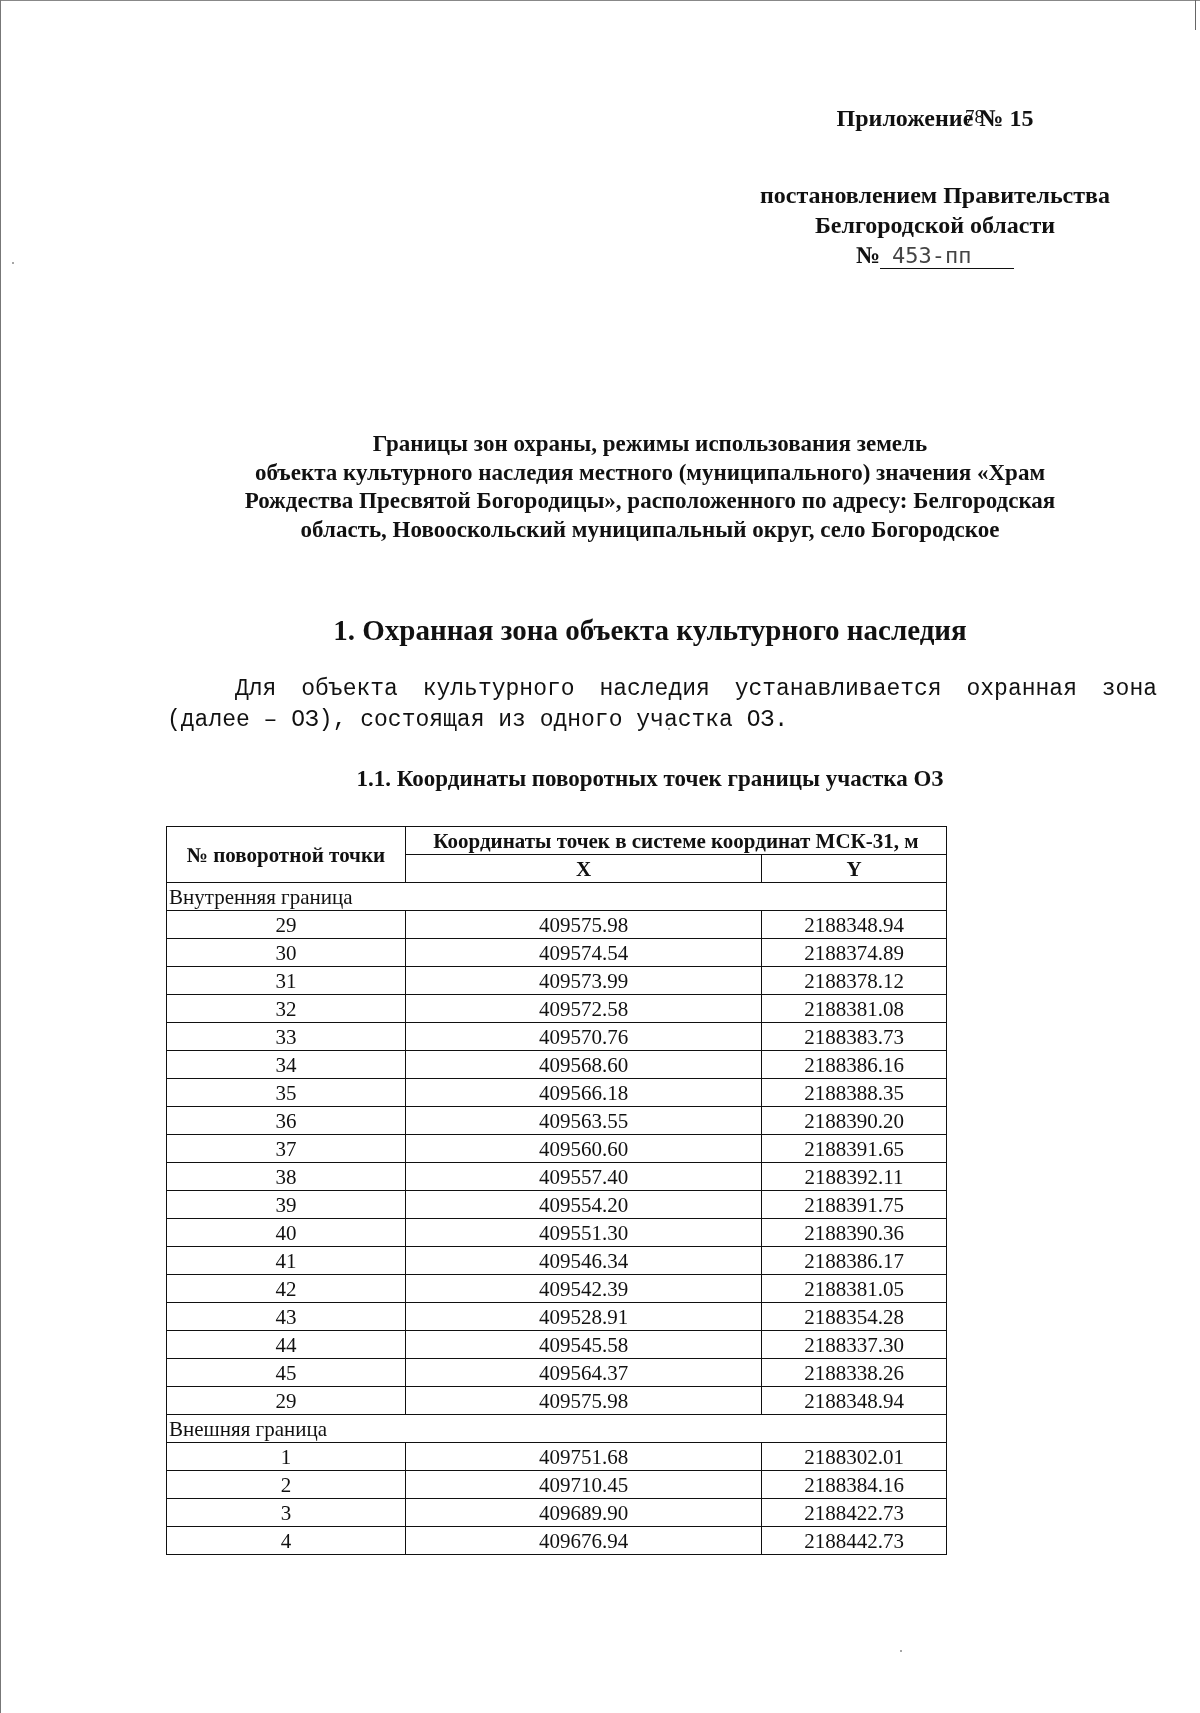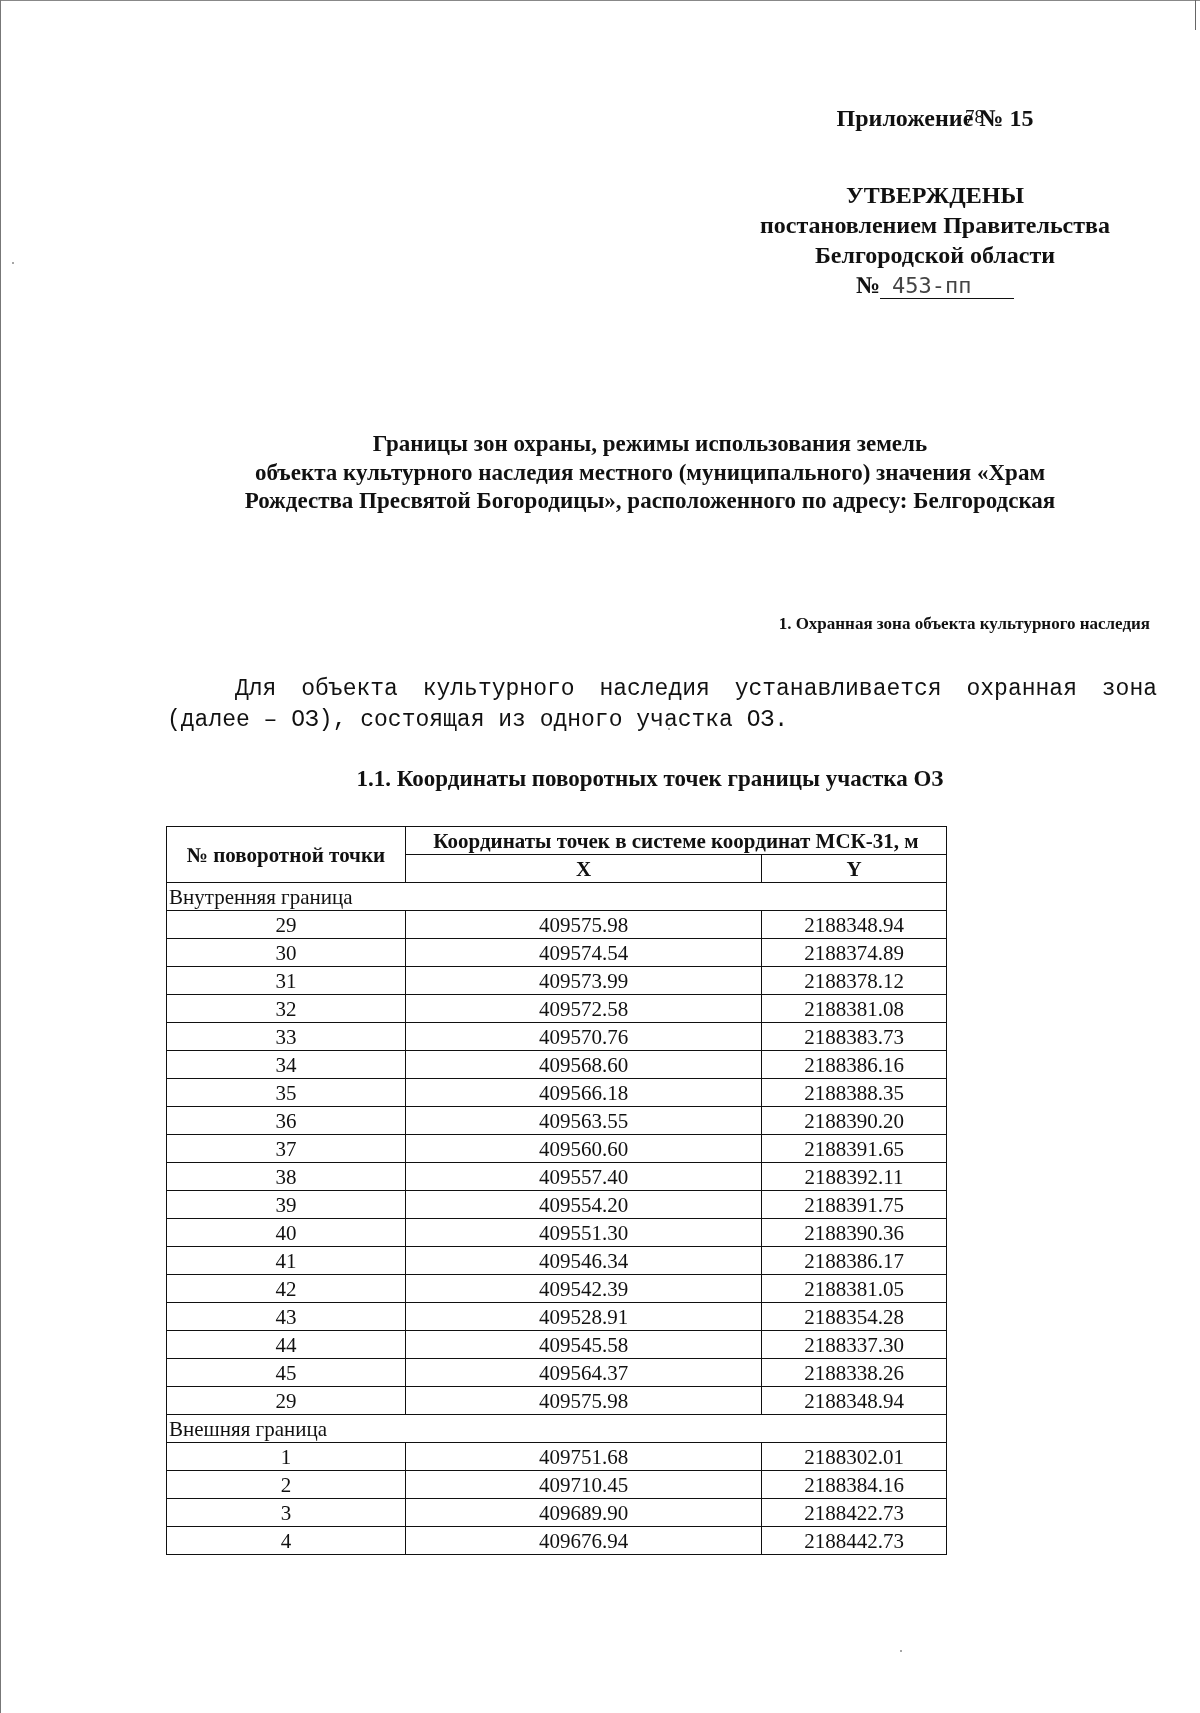--- a/index.html
+++ b/index.html
@@ -16,22 +16,22 @@
     .approved-block { top: 180px; }
     .approved-block div { white-space: nowrap; }
     .fill { display: inline-block; border-bottom: 1.5px solid #111; font-weight: normal;
             font-family: "DejaVu Sans Mono", "Liberation Mono", monospace; font-size: 22px; color: #444;
             text-align: left; line-height: 24px; }
     .fill.day { width: 60px; padding-left: 6px; }
     .fill.month { width: 140px; padding-left: 8px; }
     .fill.num { width: 122px; padding-left: 12px; }
     .doc-title { position: absolute; top: 430px; left: 150px; width: 1000px; text-align: center;
                  font-family: "Liberation Serif", serif; font-weight: bold; font-size: 23px; line-height: 28.5px; }
-    .section-heading { position: absolute; top: 614px; left: 150px; width: 1000px; text-align: right;
-                       font-family: "Liberation Serif", serif; font-weight: bold; font-size: 17px; }
+    .section-heading { position: absolute; top: 614px; left: 150px; width: 1000px; text-align: center;
+                       font-family: "Liberation Serif", serif; font-weight: bold; font-size: 29px; }
     .paragraph { position: absolute; top: 674px; left: 167px; width: 990px;
                  font-family: Liberation Mono, monospace; font-size: 23px; line-height: 31px; text-align: justify; }
     .paragraph .indent { display: inline-block; width: 68px; }
     .sub-heading { position: absolute; top: 766px; left: 150px; width: 1000px; text-align: center;
                    font-family: "Liberation Serif", serif; font-weight: bold; font-size: 23px; }
     table.coords { position: absolute; top: 826px; left: 166px; width: 781px; border-collapse: collapse;
                    font-family: "Liberation Serif", serif; font-size: 21px; }
     table.coords td, table.coords th { border: 1.5px solid #111; padding: 0; text-align: center;
                                        line-height: 26px; height: 27px; }
     table.coords th { font-weight: bold; font-size: 21px; }
@@ -45,32 +45,32 @@
 
 <div class="scan-edge-top"></div>
 <div class="scan-edge-left"></div>
 <div class="scan-edge-right"></div>
 
 <div class="page-number">78</div>
 
 <div class="approval appendix">Приложение № 15</div>
 
 <div class="approval approved-block">
-  <div>УТВЕРЖДЕНЫ</div>
   <div>постановлением Правительства</div>
   <div>Белгородской области</div>
   <div>
     <span>№</span><span class="fill num">453-пп</span>
   </div>
 </div>
 
 <div class="doc-title">
   <div>Границы зон охраны, режимы использования земель</div>
   <div>объекта культурного наследия местного (муниципального) значения «Храм</div>
   <div>Рождества Пресвятой Богородицы», расположенного по адресу: Белгородская</div>
+  <div>область, Новооскольский муниципальный округ, село Богородское</div>
 </div>
 
 <div class="section-heading">1. Охранная зона объекта культурного наследия</div>
 
 <div class="paragraph"><span class="indent"></span><span>Для объекта культурного наследия устанавливается охранная зона (далее – ОЗ), состоящая из одного участка ОЗ.</span></div>
 
 <div class="sub-heading">1.1. Координаты поворотных точек границы участка ОЗ</div>
 
 <table class="coords">
   <thead>

